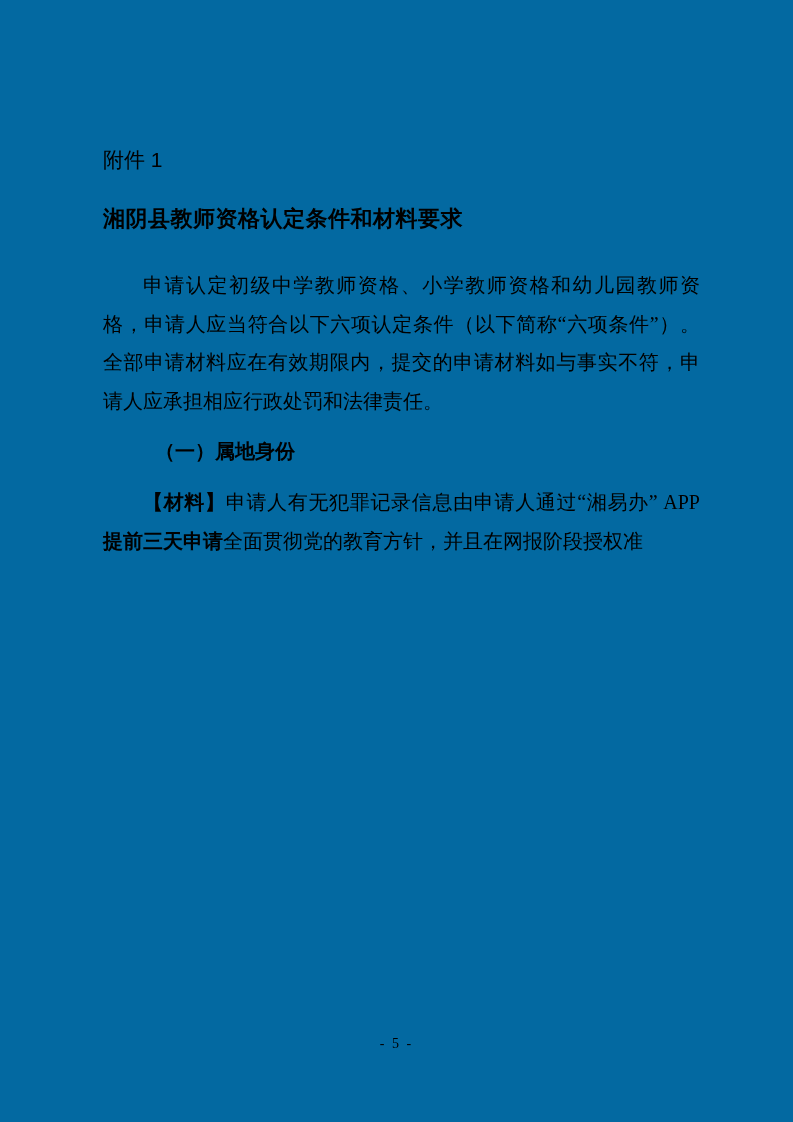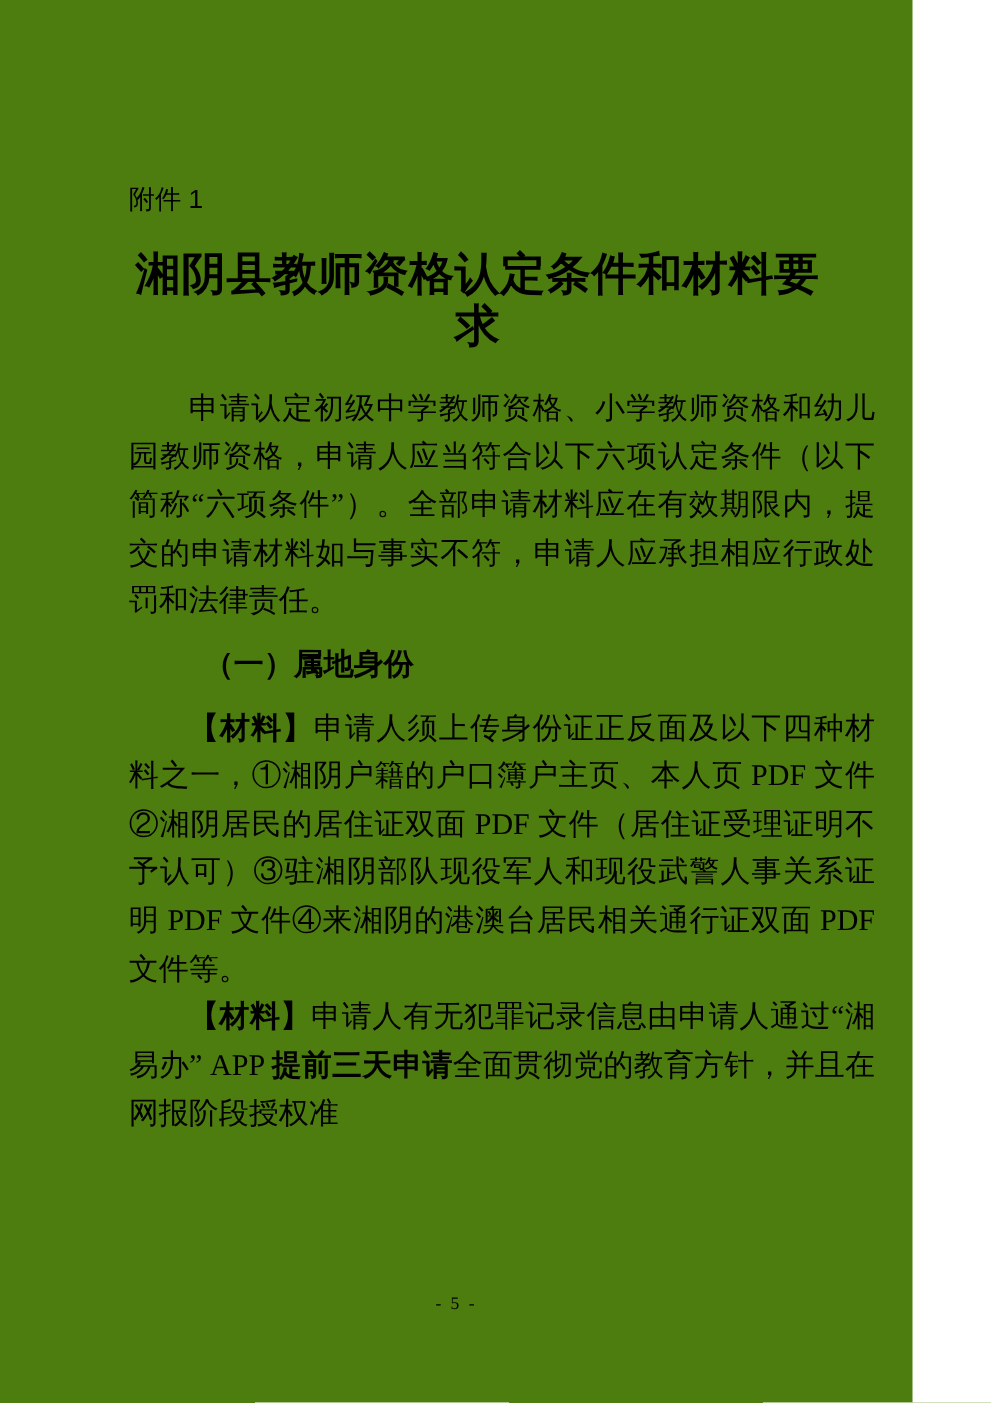--- a/index.html
+++ b/index.html
@@ -2,49 +2,48 @@
 <html><head>
 <meta charset="utf-8">
 <style>
   html, body {
     margin: 0;
     padding: 0;
     background: #ffffff;
   }
   .page {
     position: relative;
-    width: 730px;
+    width: 793px;
     height: 1122px;
-    background: #4d7c0f;
+    background: #0369a1;
     color: #000000;
     overflow: hidden;
     font-family: "Liberation Serif", "DejaVu Serif", serif;
     box-sizing: border-box;
     padding: 148px 69px 0 103px;
   }
   .attachment {
     font-family: "Liberation Sans", "DejaVu Sans", sans-serif;
     font-size: 21px;
     line-height: 24px;
     color: #000000;
   }
   .doc-title {
     margin: 26px 0 0 0;
-    font-size: 36px;
+    font-size: 22px;
     font-weight: bold;
     line-height: 42px;
-    text-align: center;
     letter-spacing: 0.5px;
     color: #000000;
     font-family: "Liberation Serif", "DejaVu Serif", serif;
   }
   .doc-body {
     margin-top: 26px;
     width: 597px;
-    font-size: 24px;
+    font-size: 20px;
     line-height: 38.6px;
     text-align: justify;
     text-justify: inter-ideograph;
     color: #000000;
   }
   .para {
     margin: 0;
     text-indent: 2em;
   }
   .sec-heading {
@@ -79,21 +78,20 @@
 
   <h1 class="doc-title">湘阴县教师资格认定条件和材料要求</h1>
 
   <div class="doc-body">
 
     <p class="para">申请认定初级中学教师资格、小学教师资格和幼儿园教师资格，申请人应当符合以下六项认定条件（以下简称“六项条件”）。全部申请材料应在有效期限内，提交的申请材料如与事实不符，申请人应承担相应行政处罚和法律责任。</p>
 
     <p class="sec-heading">（一）属地身份</p>
 
 
-    <p class="para"><span class="tag">【材料】</span><span>申请人须上传身份证正反面及以下四种材料之一，①湘阴户籍的户口簿户主页、本人页 PDF 文件②湘阴居民的居住证双面 PDF 文件（居住证受理证明不予认可）③驻湘阴部队现役军人和现役武警人事关系证明 PDF 文件④来湘阴的港澳台居民相关通行证双面 PDF 文件等。</span></p>
 
 
 
     <p class="para"><span class="tag">【材料】</span><span>申请人有无犯罪记录信息由申请人通过“湘易办” APP </span><span class="bold-inline">提前三天申请</span><span>全面贯彻党的教育方针，并且在网报阶段授权准</span></p>
 
   </div>
 
   <div class="footer">- 5 -</div>
 
 </div>

